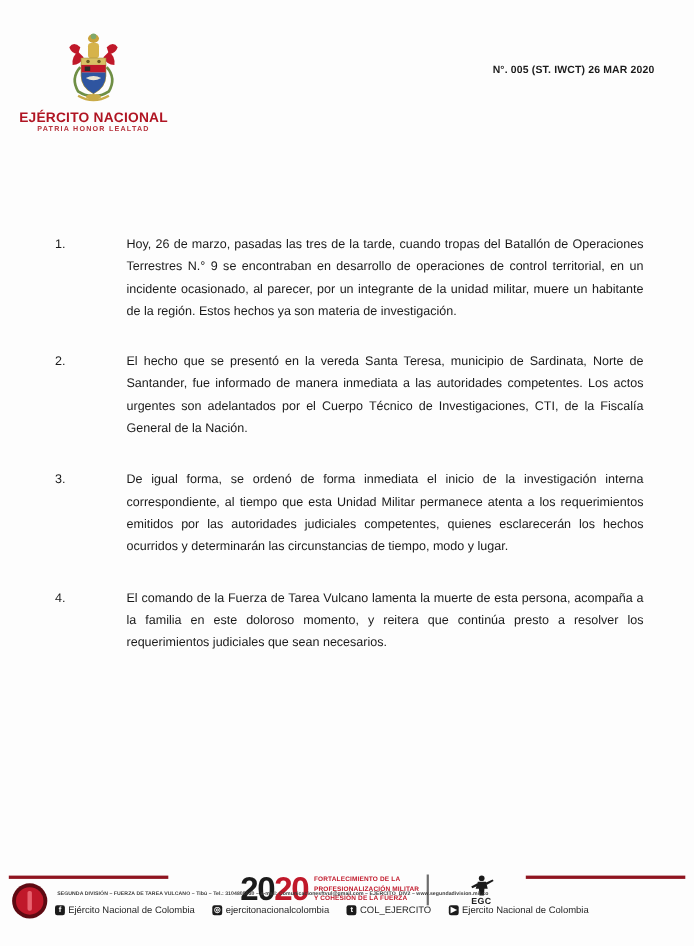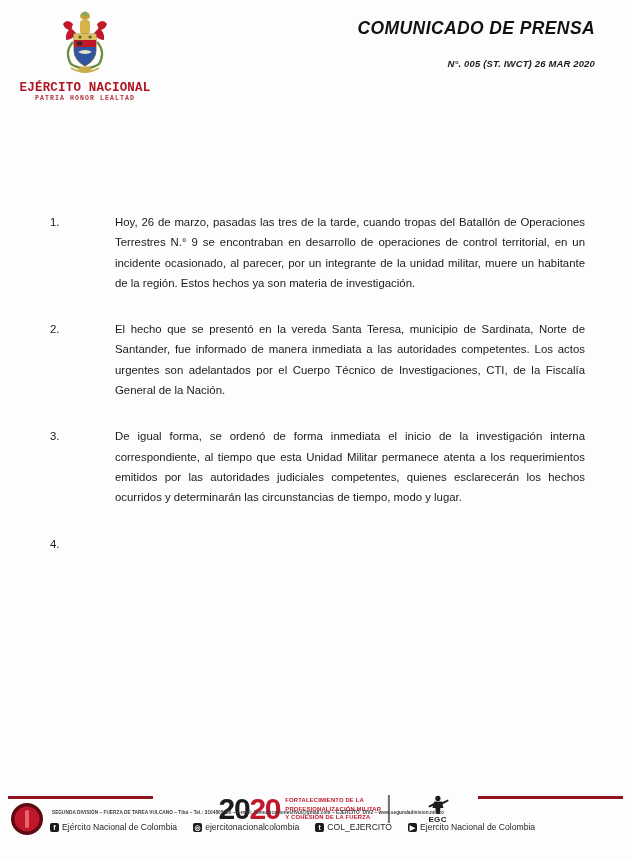--- a/index.html
+++ b/index.html
@@ -24,24 +24,23 @@
 
   
   .header {
     position: absolute;
     top: 0; left: 0; right: 0;
     height: 112px;
   }
   .crest-block {
     position: absolute;
     left: 10px;
-    top: 8px;
+    top: 27px;
     width: 150px;
     text-align: center;
-    font-family: Liberation Mono, monospace;
   }
   .crest {
     width: 68px;
     height: 72px;
     margin: 0 auto;
     position: relative;
   }
   .crest svg { display: block; }
   .crest-title {
     font-size: 12.5px;
@@ -73,21 +72,20 @@
   }
   .doc-ref {
     position: absolute;
     right: 36px;
     top: 58px;
     font-size: 9.5px;
     font-weight: bold;
     letter-spacing: .15px;
     color: #1b1b1b;
     text-align: right;
-    font-style: italic;
   }
 
   
   .intro {
     position: absolute;
     left: 28px;
     right: 48px;
     top: 128px;
     font-size: 11.6px;
     font-weight: bold;
@@ -279,21 +277,20 @@
           <path d="M22 34 Q13 44 20 56 Q26 60 32 60" fill="none" stroke="#6f8f45" stroke-width="2.4"></path>
           <path d="M46 34 Q55 44 48 56 Q42 60 36 60" fill="none" stroke="#6f8f45" stroke-width="2.4"></path>
           <ellipse cx="34" cy="61" rx="7" ry="2.6" fill="#c9ab48"></ellipse>
           <path d="M20 60 Q34 68 48 60" fill="none" stroke="#c9ab48" stroke-width="2"></path>
         </svg>
       </div>
       <div class="crest-title">EJÉRCITO NACIONAL</div>
       <div class="crest-sub">PATRIA  HONOR  LEALTAD</div>
     </div>
 
-    <div class="doc-title">COMUNICADO DE PRENSA</div>
     <div class="doc-ref">N°. 005 (ST. IWCT) 26 MAR 2020</div>
   </div>
 
 
   <div class="items">
 
     <div class="item">
       <div class="item-num">1.</div>
       <div class="item-text">Hoy, 26 de marzo, pasadas las tres de la tarde, cuando tropas del Batallón de Operaciones Terrestres N.° 9 se encontraban en desarrollo de operaciones de control territorial, en un incidente ocasionado, al parecer, por un integrante de la unidad militar, muere un habitante de la región. Estos hechos ya son materia de investigación.</div>
     </div>
@@ -303,20 +300,21 @@
       <div class="item-text">El hecho que se presentó en la vereda Santa Teresa, municipio de Sardinata, Norte de Santander, fue informado de manera inmediata a las autoridades competentes. Los actos urgentes son adelantados por el Cuerpo Técnico de Investigaciones, CTI, de la Fiscalía General de la Nación.</div>
     </div>
 
     <div class="item">
       <div class="item-num">3.</div>
       <div class="item-text">De igual forma, se ordenó de forma inmediata el inicio de la investigación interna correspondiente, al tiempo que esta Unidad Militar permanece atenta a los requerimientos emitidos por las autoridades judiciales competentes, quienes esclarecerán los hechos ocurridos y determinarán las circunstancias de tiempo, modo y lugar.</div>
     </div>
 
     <div class="item">
       <div class="item-num">4.</div>
+      <div class="item-text">El comando de la Fuerza de Tarea Vulcano lamenta la muerte de esta persona, acompaña a la familia en este doloroso momento, y reitera que continúa presto a resolver los requerimientos judiciales que sean necesarios.</div>
     </div>
 
   </div>
 
   <div class="footer">
 
     <div class="rule-row">
       <div class="rule left"></div>
       <div class="rule right"></div>
 

